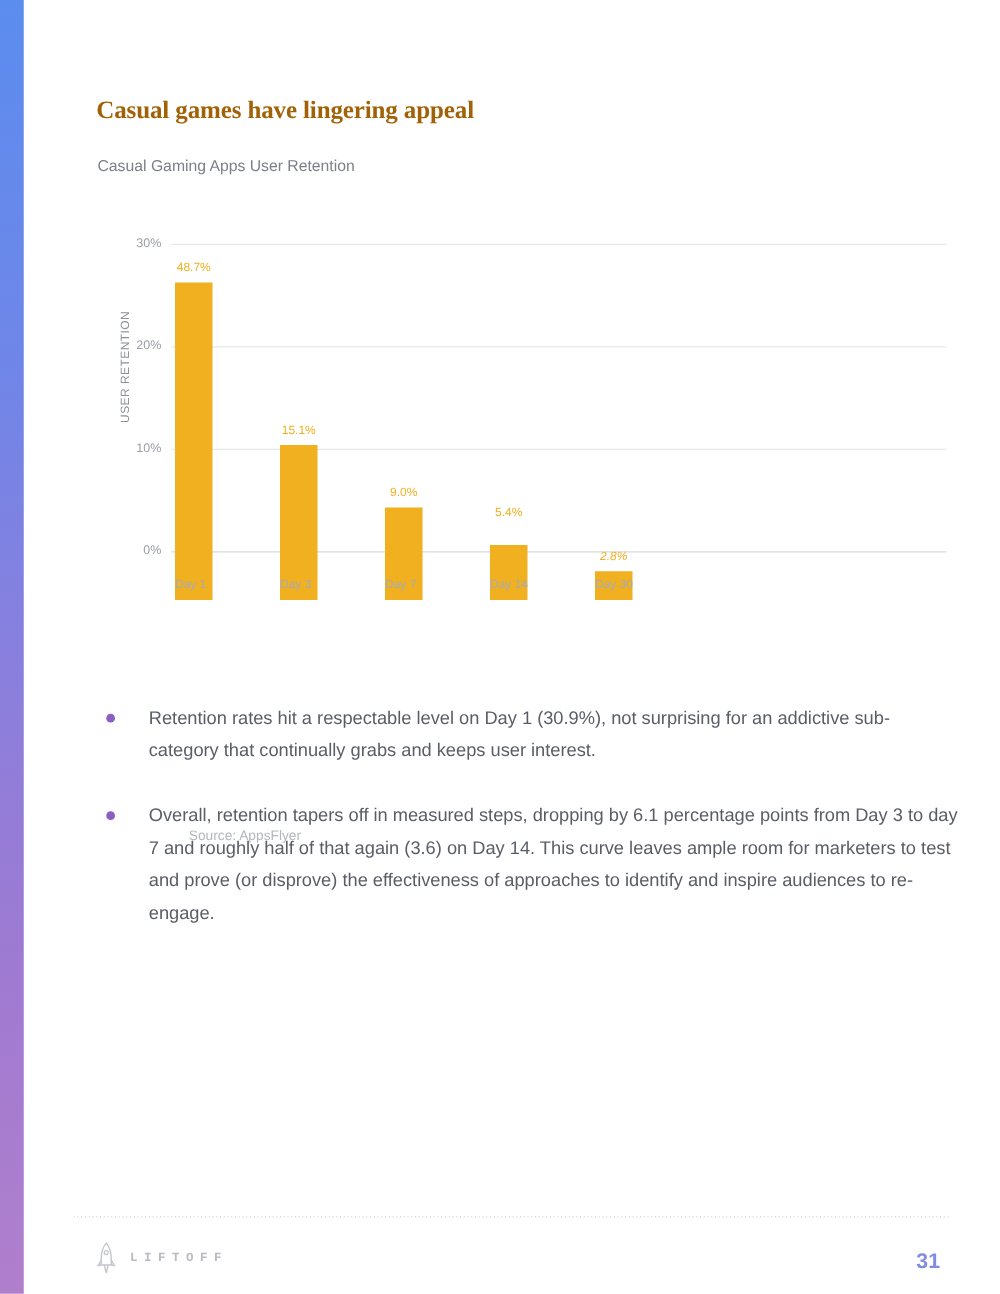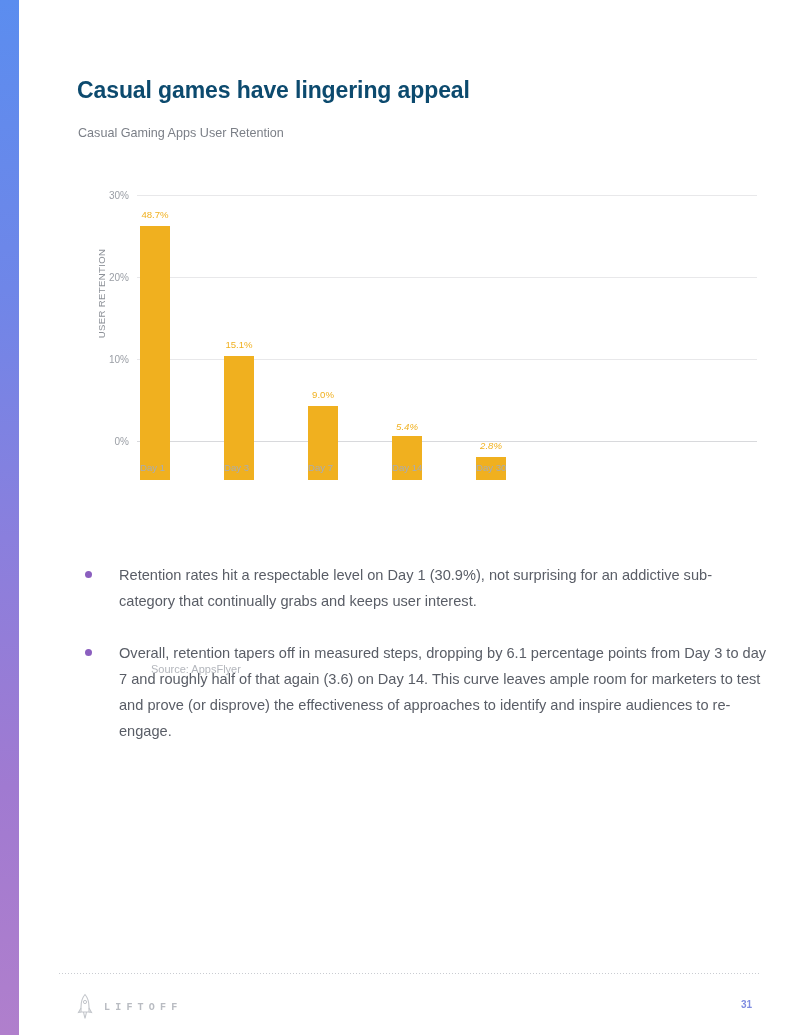--- a/index.html
+++ b/index.html
@@ -21,22 +21,23 @@
 
   
   #page {
     position:absolute; left:19px; top:0;
     width:781px; height:1035px;
   }
 
   
   #page-title {
     position:absolute; left:58px; top:77px;
-    font-size:23px; font-weight:bold; color:#0c4a6e;
+    font-size:20px; font-weight:bold; color:#a16207;
     letter-spacing:-0.1px;
+    font-family:Liberation Serif, serif;
   }
   #chart-subtitle {
     position:absolute; left:59px; top:126px;
     font-size:12.6px; color:#7b7f87; font-weight:400;
   }
 
   
   #chart {
     position:absolute; left:40px; top:170px;
     width:720px; height:310px;
@@ -130,21 +131,21 @@
     font-size:10px; color:#b9bcc2; font-weight:bold;
     letter-spacing:5.2px;
     font-family:Liberation Mono, monospace;
   }
   #footer-report {
     position:absolute; right:46px; top:8px;
     font-size:9.6px; color:#9a9ea5;
   }
   #footer-page-number {
     position:absolute; right:8px; top:6px;
-    font-size:10px; color:#7f8ce0; font-weight:bold;
+    font-size:17px; color:#7f8ce0; font-weight:bold;
   }
 </style>
 </head>
 <body>
 
 <div id="gradient-bar"></div>
 
 <div id="page">
 
   <h1 id="page-title">Casual games have lingering appeal</h1>
@@ -173,21 +174,21 @@
           <div class="bar-label" style="bottom: 130.003px; color: rgb(240, 176, 31);">15.1%</div>
         </div>
         <div class="x-tick-label" style="left: 87px;">Day 3</div>
         <div class="bar-group" style="left: 171px; height: 271px;">
           <div class="bar" style="height: 73.9091px; background: rgb(240, 176, 31);"></div>
           <div class="bar-label" style="bottom: 79.9091px; color: rgb(240, 176, 31);">9.0%</div>
         </div>
         <div class="x-tick-label" style="left: 171px;">Day 7</div>
         <div class="bar-group" style="left: 255px; height: 271px;">
           <div class="bar" style="height: 44.3455px; background: rgb(240, 176, 31);"></div>
-          <div class="bar-label" style="bottom: 48px; color: rgb(240, 176, 31); font-style: italic;">5.4%</div>
+          <div class="bar-label" style="bottom: 64px; color: rgb(240, 176, 31);">5.4%</div>
         </div>
         <div class="x-tick-label" style="left: 255px;">Day 14</div>
         <div class="bar-group" style="left: 339px; height: 271px; font-style: italic;">
           <div class="bar" style="height: 22.9939px; background: rgb(240, 176, 31);"></div>
           <div class="bar-label" style="bottom: 28.9939px; color: rgb(240, 176, 31);">2.8%</div>
         </div>
         <div class="x-tick-label" style="left: 339px;">Day 30</div>
       </div>
     <div id="chart-source">Source: AppsFlyer</div>
   </div>

